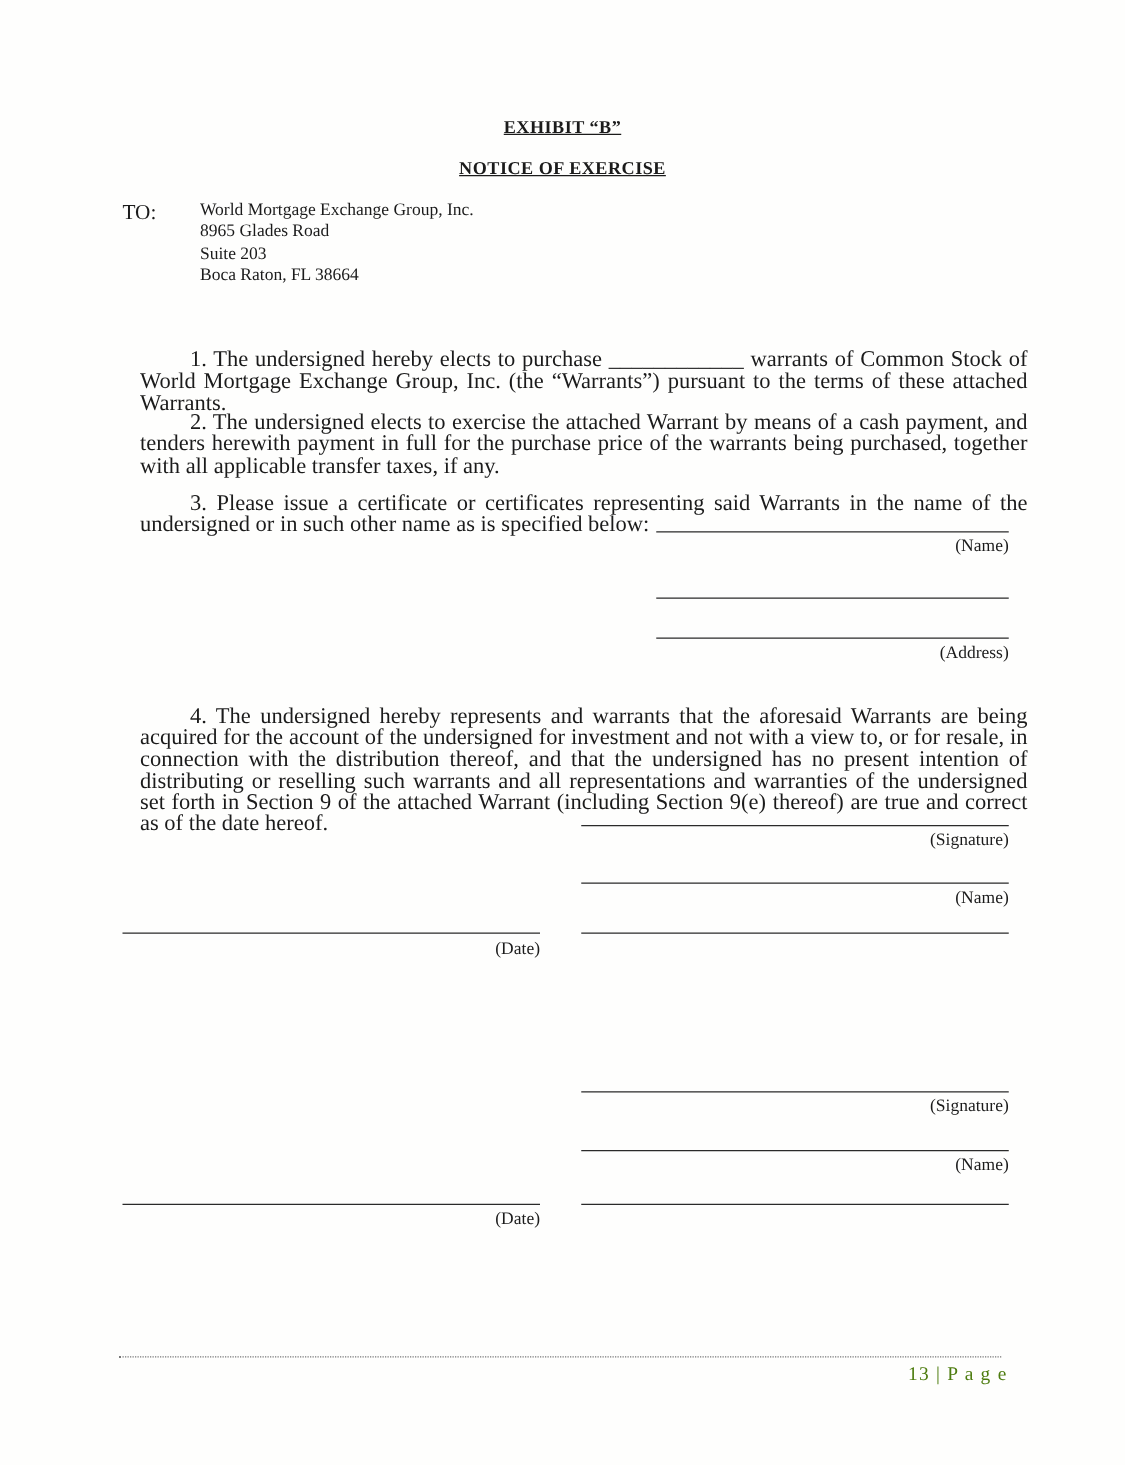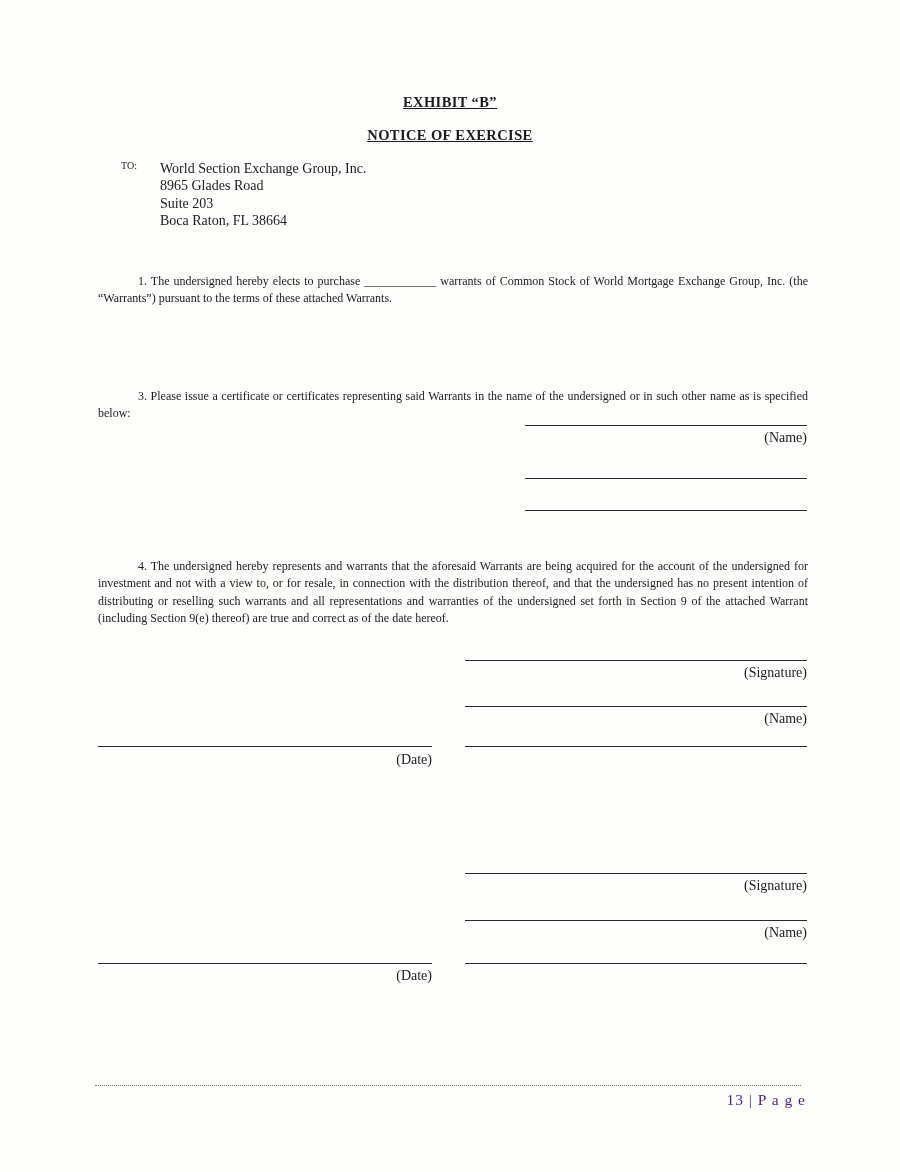--- a/index.html
+++ b/index.html
@@ -24,35 +24,34 @@
     text-align: center;
     font-weight: 700;
     font-size: 14.5px;
     letter-spacing: 0.4px;
     text-decoration: underline;
   }
   .to-label {
     position: absolute;
     top: 160px;
     left: 98px;
-    font-size: 10px;
-    margin-left: 23px;
+    font-size: 17px;
   }
   .recipient {
     position: absolute;
     top: 160px;
     left: 160px;
     font-size: 14px;
     line-height: 17.3px;
   }
   .para {
     position: absolute;
-    left: 98px;
+    left: 112px;
     width: 710px;
-    font-size: 12px;
+    font-size: 18px;
     line-height: 17.3px;
     text-align: justify;
     text-indent: 40px;
   }
   .fill-line {
     position: absolute;
     height: 0;
     border-top: 1.3px solid #2a2a2a;
   }
   .line-label {
@@ -67,46 +66,48 @@
     width: 706px;
     height: 0;
     border-top: 1px dotted #777;
   }
   .page-number {
     position: absolute;
     top: 1091px;
     right: 94px;
     font-size: 15.5px;
     letter-spacing: 1px;
-    color: #4c1d95;
+    color: #4d7c0f;
   }
 </style>
 </head>
 <body>
 
 <div class="page">
 
   <div class="heading" style="top:94px;">EXHIBIT “B”</div>
   <div class="heading" style="top:127px;">NOTICE OF EXERCISE</div>
 
   <div class="to-label">TO:</div>
   <div class="recipient">
-    <div>World Section Exchange Group, Inc.</div>
+    <div>World Mortgage Exchange Group, Inc.</div>
     <div>8965 Glades Road</div>
     <div>Suite 203</div>
     <div>Boca Raton, FL 38664</div>
   </div>
 
   <p class="para" style="top:261px;">1. The undersigned hereby elects to purchase ____________ warrants of Common Stock of World Mortgage Exchange Group, Inc. (the “Warrants”) pursuant to the terms of these attached Warrants.</p>
+  <p class="para" style="top:311px;">2. The undersigned elects to exercise the attached Warrant by means of a cash payment, and tenders herewith payment in full for the purchase price of the warrants being purchased, together with all applicable transfer taxes, if any.</p>
   <p class="para" style="top:376px;">3. Please issue a certificate or certificates representing said Warrants in the name of the undersigned or in such other name as is specified below:</p>
 
   <div class="fill-line" style="top:425px;left:525px;width:282px;"></div>
   <div class="line-label" style="top:430px;left:525px;width:282px;">(Name)</div>
   <div class="fill-line" style="top:478px;left:525px;width:282px;"></div>
   <div class="fill-line" style="top:510px;left:525px;width:282px;"></div>
+  <div class="line-label" style="top:515px;left:525px;width:282px;">(Address)</div>
 
   <p class="para" style="top:546px;">4. The undersigned hereby represents and warrants that the aforesaid Warrants are being acquired for the account of the undersigned for investment and not with a view to, or for resale, in connection with the distribution thereof, and that the undersigned has no present intention of distributing or reselling such warrants and all representations and warranties of the undersigned set forth in Section 9 of the attached Warrant (including Section 9(e) thereof) are true and correct as of the date hereof.</p>
 
   <div class="fill-line" style="top:660px;left:465px;width:342px;"></div>
   <div class="line-label" style="top:665px;left:465px;width:342px;">(Signature)</div>
   <div class="fill-line" style="top:706px;left:465px;width:342px;"></div>
   <div class="line-label" style="top:711px;left:465px;width:342px;">(Name)</div>
   <div class="fill-line" style="top:746px;left:98px;width:334px;"></div>
   <div class="fill-line" style="top:746px;left:465px;width:342px;"></div>
   <div class="line-label" style="top:752px;left:98px;width:334px;">(Date)</div>

